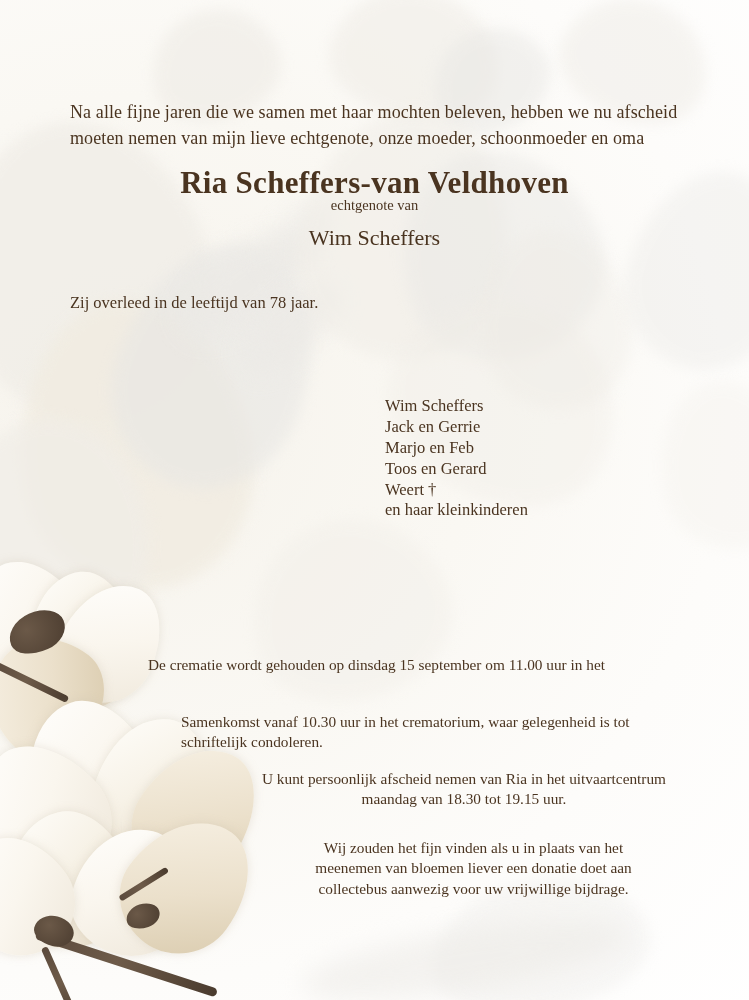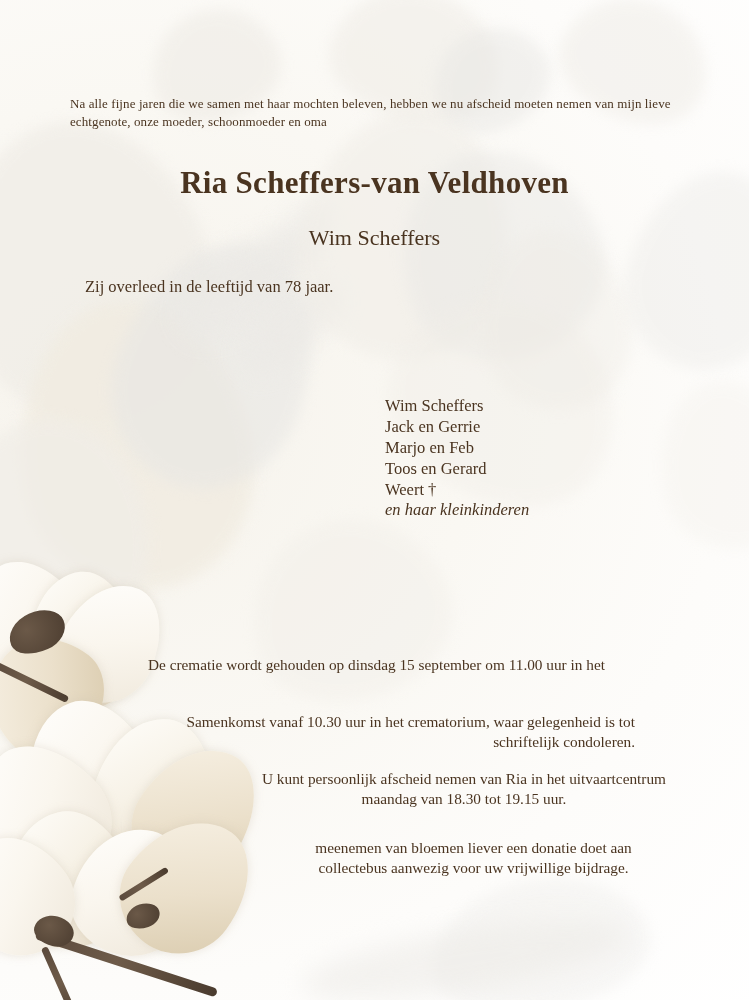--- a/index.html
+++ b/index.html
@@ -84,21 +84,21 @@
   .content {
     position: absolute;
     inset: 0;
   }
 
   .intro {
     position: absolute;
     left: 70px;
     top: 82px;
     width: 614px;
-    font-size: 13px;
+    font-size: 18px;
     line-height: 1.42;
     letter-spacing: 0.1px;
   }
 
   .deceased-name {
     position: absolute;
     left: 0;
     right: 0;
     top: 144px;
     text-align: center;
@@ -120,58 +120,56 @@
     left: 0;
     right: 0;
     top: 225px;
     text-align: center;
     font-size: 22px;
   }
 
   .age-line {
     position: absolute;
     left: 70px;
-    top: 277px;
+    top: 293px;
     font-size: 16.5px;
-    margin-left: 15px;
   }
 
   .family {
     position: absolute;
     left: 385px;
     top: 396px;
     font-size: 16.5px;
     line-height: 1.27;
   }
   .family div { white-space: nowrap; }
 
   .grandchildren {
     position: absolute;
     left: 385px;
     top: 500px;
     font-size: 16.5px;
-    font-style: italic;
   }
 
   
   .detail {
     position: absolute;
     font-size: 15.3px;
     line-height: 1.33;
   }
   .detail .cont { display: block; }
 
   .detail-date      { left: 148px; top: 600px; width: 470px; }
   .detail-cremation { left: 148px; top: 655px; width: 480px; }
   .detail-gathering { left: 165px; top: 712px; width: 470px; }
   .detail-farewell  { left: 230px; top: 769px; width: 420px; text-align: center; margin-left: 24px; }
   .detail-donation  { left: 286px; top: 838px; width: 375px; text-align: center; }
 
   .detail-cremation .cont { margin-left: 0; }
-  .detail-gathering .cont { margin-left: 3px; text-align: right; }
+  .detail-gathering .cont { margin-left: 16px; }
 </style>
 </head>
 <body>
 
 <div id="card">
 
   <div class="bg-layer">
     <div class="paper-base"></div>
 
     <div class="ghost" style="left:150px; top:10px; width:130px; height:110px; transform:rotate(-18deg); opacity:.55;"></div>
@@ -223,20 +221,21 @@
     <div class="bud" style="left:34px; top:916px; width:40px; height:30px; transform:rotate(14deg);"></div>
     <div class="bud" style="left:126px; top:904px; width:34px; height:24px; transform:rotate(-18deg);"></div>
   </div>
 
   <div class="content">
 
     <p class="intro">Na alle fijne jaren die we samen met haar mochten beleven, hebben we nu afscheid moeten nemen van mijn lieve echtgenote, onze moeder, schoonmoeder en oma</p>
 
     <h1 class="deceased-name">Ria Scheffers-van Veldhoven</h1>
 
+    <div class="spouse-label">echtgenote van</div>
 
     <div class="spouse-name">Wim Scheffers</div>
 
     <div class="age-line">Zij overleed in de leeftijd van 78 jaar.</div>
 
     <div class="family">
       <div>Wim Scheffers</div>
       <div>Jack en Gerrie</div>
       <div>Marjo en Feb</div>
       <div>Toos en Gerard</div>
@@ -254,18 +253,19 @@
       <span class="cont">Samenkomst vanaf 10.30 uur in het crematorium, waar gelegenheid is tot</span>
       <span class="cont">schriftelijk condoleren.</span>
     </div>
 
     <div class="detail detail-farewell">
       <span class="cont">U kunt persoonlijk afscheid nemen van Ria in het uitvaartcentrum</span>
       <span class="cont">maandag van 18.30 tot 19.15 uur.</span>
     </div>
 
     <div class="detail detail-donation">
+      <span class="cont">Wij zouden het fijn vinden als u in plaats van het</span>
       <span class="cont">meenemen van bloemen liever een donatie doet aan</span>
       <span class="cont">collectebus aanwezig voor uw vrijwillige bijdrage.</span>
     </div>
 
   </div>
 </div>
 
 </body></html>

